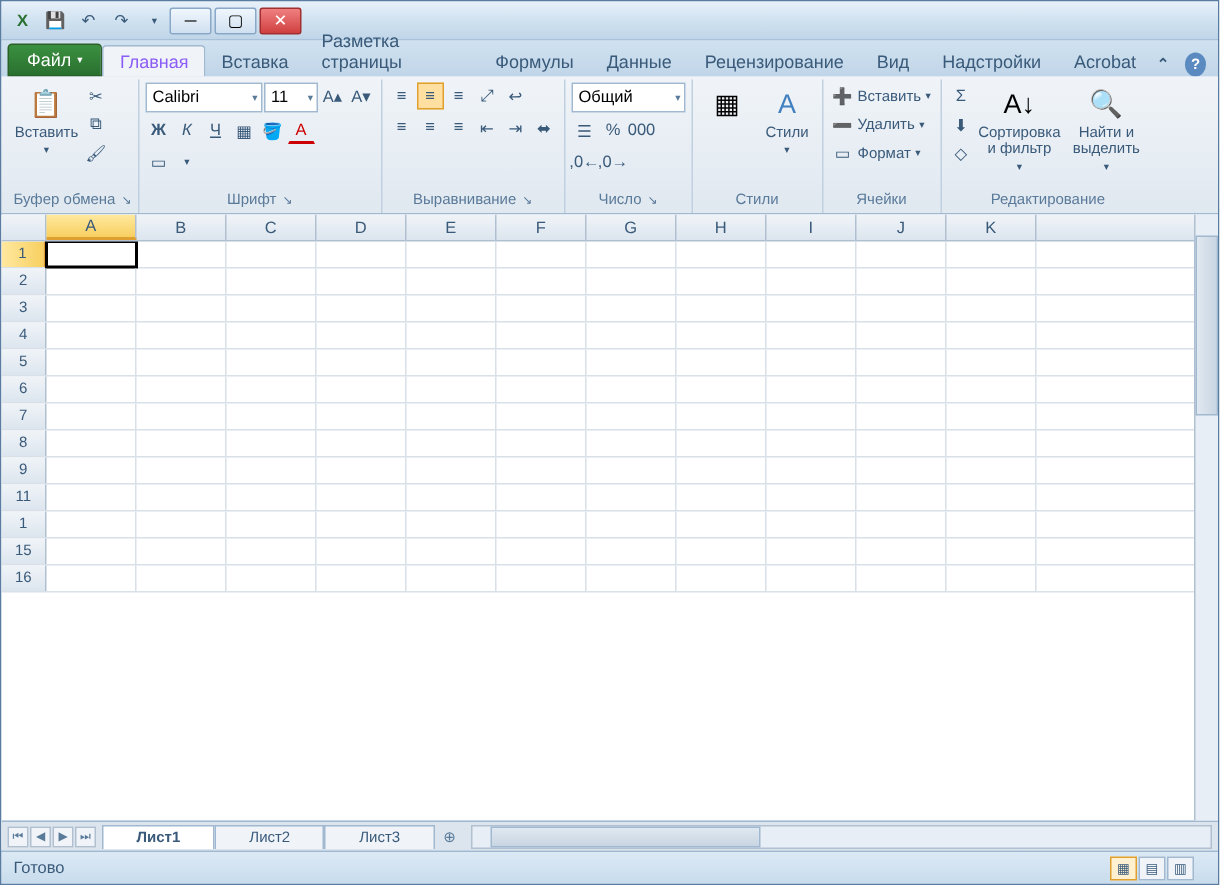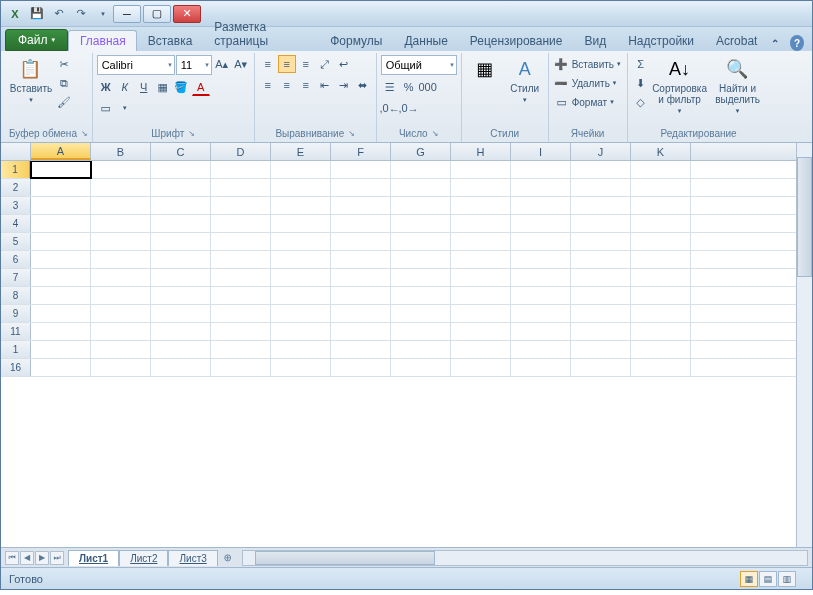--- a/index.html
+++ b/index.html
@@ -69,21 +69,21 @@
 .g-row { height: 18px; display: flex; border-bottom: 1px solid #d8e0e8; }
 .row-h { width: 30px; border-right: 1px solid #b0c0d0; background: linear-gradient(to bottom, #f0f4f8, #dce5ee); display: flex; align-items: center; justify-content: center; font-size: 10px; color: #3a5a7a; cursor: pointer; }
 .row-h.sel { background: linear-gradient(to right, #ffe8a0, #f8d060); border-right: 2px solid #e0a030; }
 .cell { width: 60px; border-right: 1px solid #d8e0e8; cursor: cell; }
 .cell.active { outline: 2px solid #000; outline-offset: -1px; }
 
 
 .sheet-bar { height: 20px; background: #dce5ee; border-top: 1px solid #a0b8d0; display: flex; align-items: center; font-size: 10px; }
 .nav-btns { display: flex; padding: 0 4px; gap: 1px; }
 .nav-b { width: 14px; height: 14px; display: flex; align-items: center; justify-content: center; font-size: 8px; color: #5a7a9a; cursor: pointer; border: 1px solid #b0c0d0; background: #f0f4f8; }
-.sheet-tab { padding: 2px 10px; background: #f0f4f8; border: 1px solid #a0b8d0; border-bottom: none; cursor: pointer; color: #3a5a7a; margin-top: 1px; text-decoration: underline; }
+.sheet-tab { padding: 2px 22px; background: #f0f4f8; border: 1px solid #a0b8d0; border-bottom: none; cursor: pointer; color: #3a5a7a; margin-top: 1px; }
 .sheet-tab.active { background: #fff; font-weight: bold; }
 .new-sht { width: 20px; display: flex; align-items: center; justify-content: center; cursor: pointer; color: #5a7a9a; }
 .hscroll { flex: 1; height: 16px; margin: 0 4px; background: #e8eef5; border: 1px solid #b0c0d0; position: relative; }
 .hscroll .thumb { position: absolute; left: 12px; top: 0; width: 180px; height: 100%; background: linear-gradient(to bottom, #e0e8f0, #c8d5e2); border: 1px solid #a0b8d0; }
 
 .status-bar { height: 22px; background: linear-gradient(to bottom, #dce9f5, #c8dcec); border-top: 1px solid #a0b8d0; display: flex; align-items: center; padding: 0 8px; font-size: 11px; color: #3a5a7a; }
 .status-bar .ready { flex: 1; }
 .view-btns { display: flex; gap: 1px; margin-right: 8px; }
 .view-b { width: 18px; height: 16px; border: 1px solid #a0b8d0; background: #f0f4f8; cursor: pointer; display: flex; align-items: center; justify-content: center; font-size: 9px; }
 .view-b.active { background: #fff0d0; border-color: #e0a030; }
@@ -465,20 +465,34 @@
               <div class="cell"></div>
               <div class="cell"></div>
               <div class="cell"></div>
               <div class="cell"></div>
               <div class="cell"></div>
               <div class="cell"></div>
               <div class="cell"></div>
               <div class="cell"></div>
             </div>
             <div class="g-row">
+              <div class="row-h">15</div>
+              <div class="cell"></div>
+              <div class="cell"></div>
+              <div class="cell"></div>
+              <div class="cell"></div>
+              <div class="cell"></div>
+              <div class="cell"></div>
+              <div class="cell"></div>
+              <div class="cell"></div>
+              <div class="cell"></div>
+              <div class="cell"></div>
+              <div class="cell"></div>
+            </div>
+            <div class="g-row">
               <div class="row-h">16</div>
               <div class="cell"></div>
               <div class="cell"></div>
               <div class="cell"></div>
               <div class="cell"></div>
               <div class="cell"></div>
               <div class="cell"></div>
               <div class="cell"></div>
               <div class="cell"></div>
               <div class="cell"></div>

